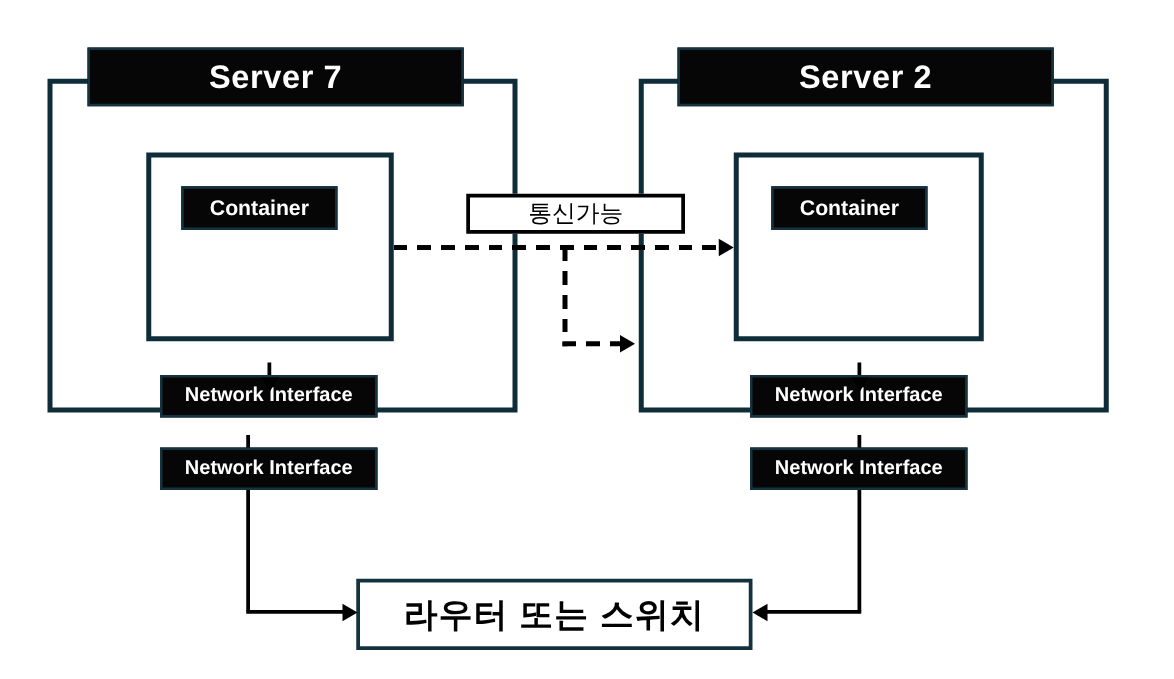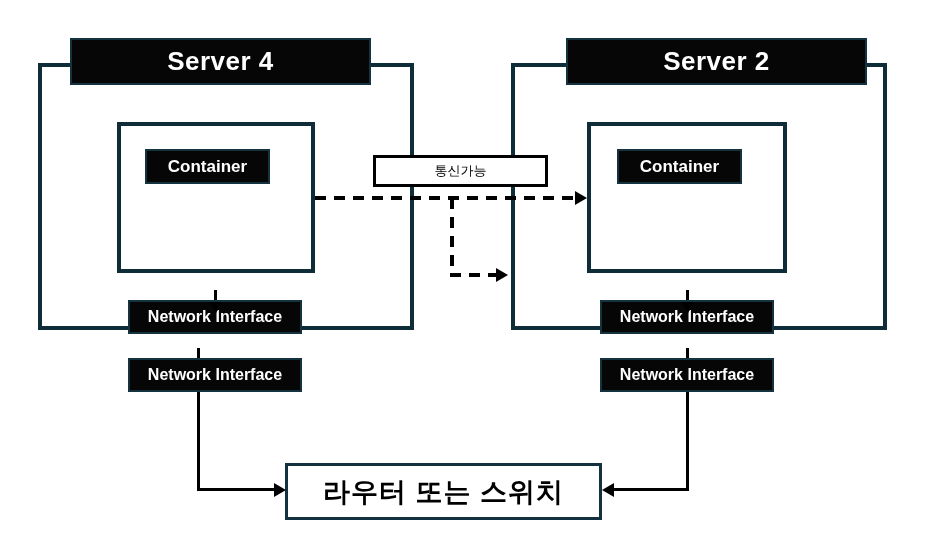--- a/index.html
+++ b/index.html
@@ -37,21 +37,21 @@
   .white-label {
     background: #ffffff;
     display: flex;
     align-items: center;
     justify-content: center;
     color: #000000;
     white-space: nowrap;
   }
   .comm-box {
     border: 3px solid var(--comm-border, #000000);
-    font-size: 13px;
+    font-size: 19px;
     z-index: 4;
   }
   .router-box {
     border: 3px solid var(--router-border, #14313f);
     font-size: 27px;
     font-weight: bold;
     z-index: 2;
     letter-spacing: 1px;
     text-align: right;
   }
@@ -75,21 +75,21 @@
   .arr-down  { border-left: 7px solid transparent; border-right: 7px solid transparent; border-top: 11px solid var(--line, #000); }
 </style>
 </head>
 <body>
 
 <div id="canvas">
 
   <div class="abs frame" style="left:38px; top:63px; width:376px; height:267px;"></div>
 
   <div class="abs black-label title-label" style="left:70px; top:38px; width:301px; height:47px;">
-    <span>Server 4</span>
+    <span>Server 7</span>
   </div>
 
   <div class="abs frame" style="left:117px; top:122px; width:198px; height:151px;"></div>
 
   <div class="abs black-label small-label" style="left:145px; top:105px; width:125px; height:35px; font-size:17px;">
     <span>Container</span>
   </div>
 
   <div class="abs black-label small-label" style="left:128px; top:256px; width:174px; height:34px;">
     <span>Network Interface</span>
@@ -101,21 +101,21 @@
   <div class="abs black-label small-label" style="left:128px; top:314px; width:174px; height:34px;">
     <span>Network Interface</span>
   </div>
 
   <div class="abs solid" style="left:197px; top:348px; width:3px; height:141px;"></div>
   <div class="abs solid" style="left:197px; top:488px; width:78px; height:3px;"></div>
   <div class="abs arr arr-right" style="left:274px; top:483px;"></div>
 
   <div class="abs frame" style="left:511px; top:63px; width:376px; height:267px;"></div>
 
-  <div class="abs black-label title-label" style="left:542px; top:38px; width:301px; height:47px;margin-left:24px;">
+  <div class="abs black-label title-label" style="left:542px; top:38px; width:301px; height:47px;">
     <span>Server 2</span>
   </div>
 
   <div class="abs frame" style="left:587px; top:122px; width:200px; height:151px;"></div>
 
   <div class="abs black-label small-label" style="left:617px; top:105px; width:125px; height:35px; font-size:17px;">
     <span>Container</span>
   </div>
 
   <div class="abs black-label small-label" style="left:600px; top:256px; width:174px; height:34px;">

